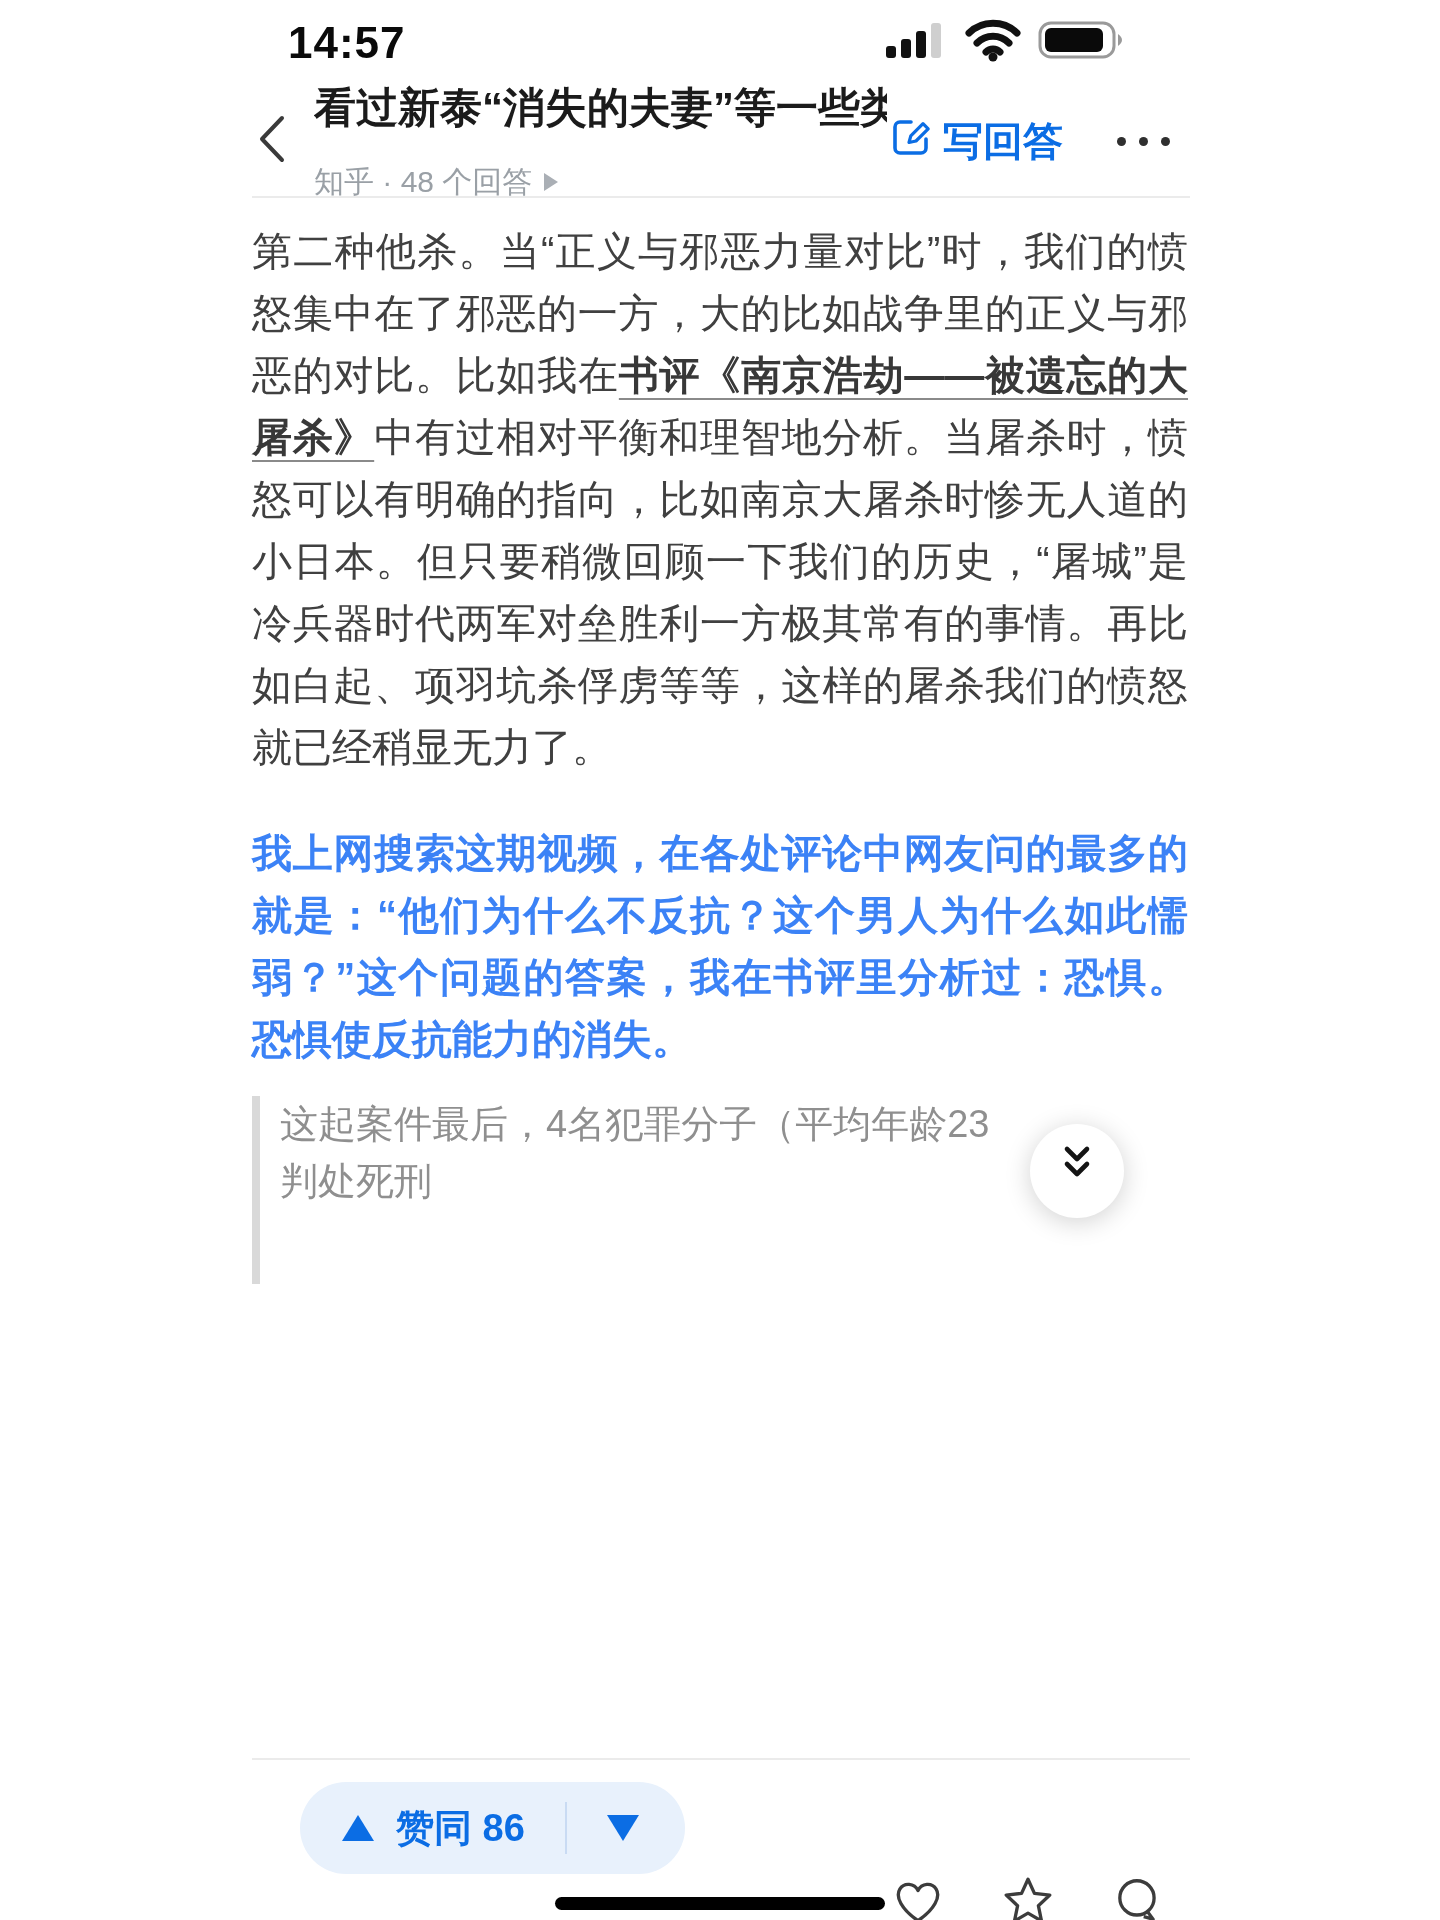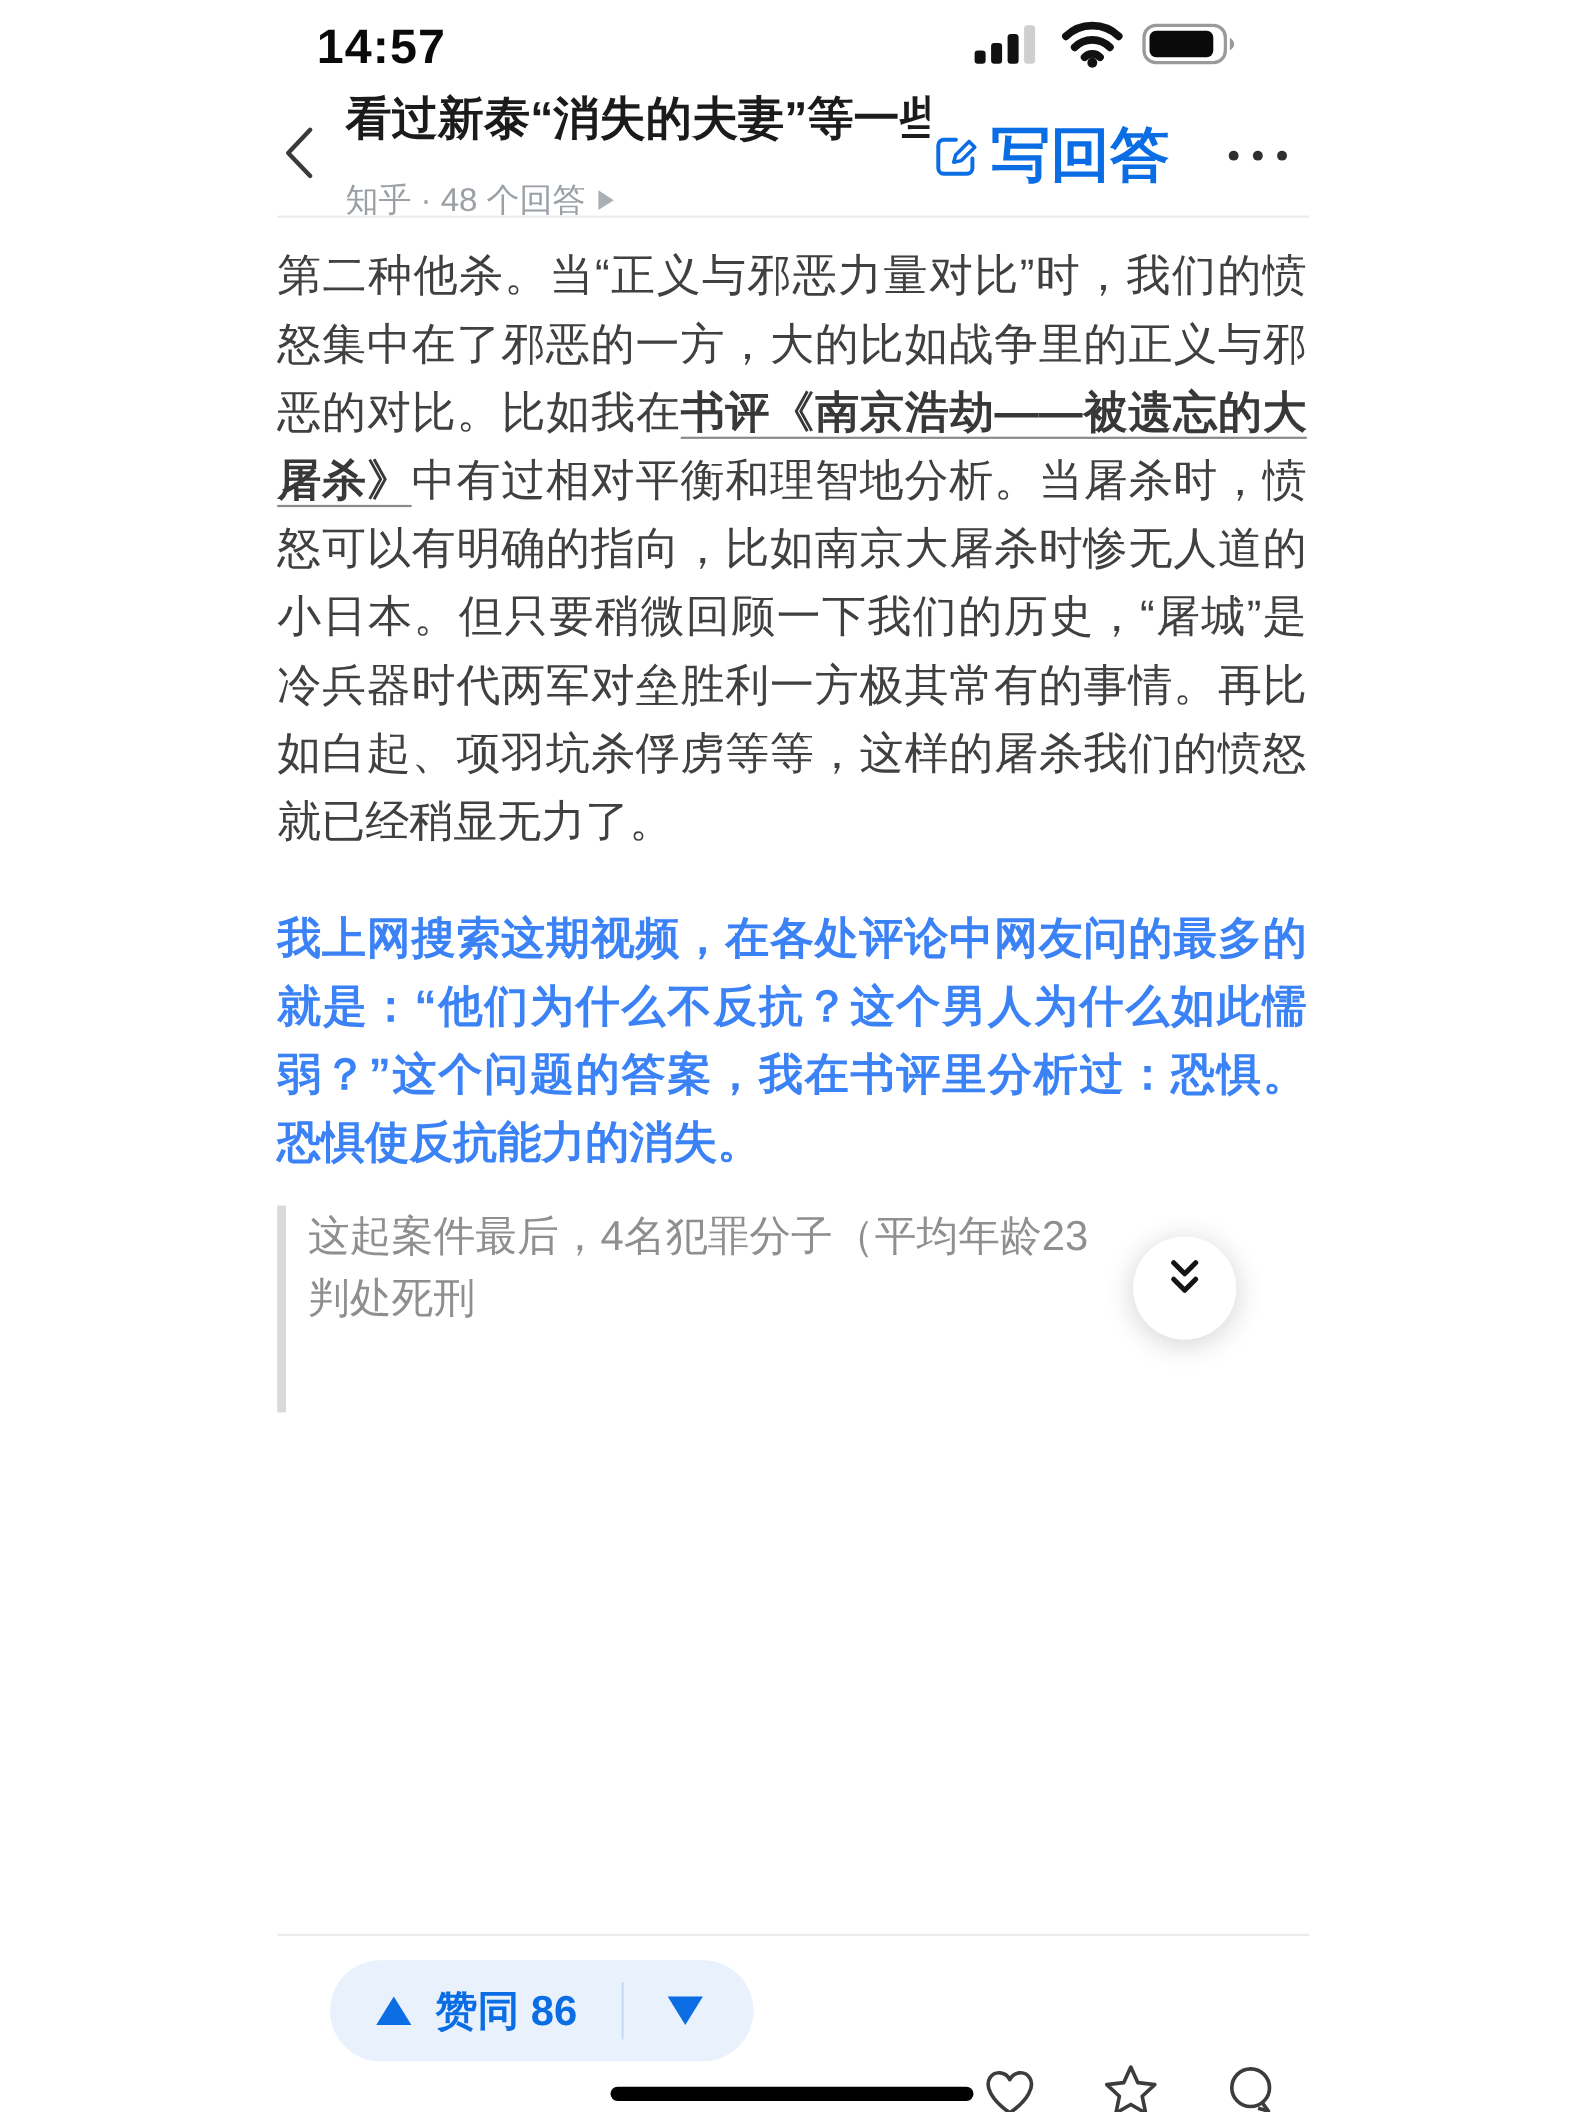--- a/index.html
+++ b/index.html
@@ -13,21 +13,21 @@
   .status-time { font-size:44px; font-weight:700; color:#0a0a0a; letter-spacing:1px; }
   .status-icons { display:flex; align-items:center; gap:16px; }
 
   
   .nav { height:120px; display:flex; align-items:center; padding:10px 14px 0 12px; }
   .back-btn { width:48px; height:60px; display:flex; align-items:center; justify-content:flex-start; cursor:pointer; flex:0 0 auto; }
   .titles { margin-left:14px; flex:1 1 auto; min-width:0; overflow:hidden; }
   .q-title { font-size:42px; font-weight:700; color:#1b1b1b; white-space:nowrap; overflow:hidden; }
   .q-sub { margin-top:26px; display:flex; align-items:center; gap:12px; font-size:30px; color:#9aa0a6; }
   .sub-caret { width:0; height:0; border-left:14px solid #aaafb5; border-top:9px solid transparent; border-bottom:9px solid transparent; }
-  .write-btn { display:flex; align-items:flex-end; gap:10px; color:#0b6de4; font-size:54px; font-weight:600; flex:0 0 auto; cursor:pointer; }
+  .write-btn { display:flex; align-items:flex-start; gap:10px; color:#0b6de4; font-size:40px; font-weight:600; flex:0 0 auto; cursor:pointer; }
   .more-btn { display:flex; gap:13px; margin-left:54px; margin-right:16px; flex:0 0 auto; cursor:pointer; align-items:center; height:60px; }
   .more-btn i { width:9px; height:9px; border-radius:50%; background:#2f2f2f; }
 
   .divider { height:2px; background:#ebebeb; margin:0 10px 0 12px; }
 
   
   .content { height:1554px; overflow:hidden; padding:22px 12px 0 12px; font-size:40px; line-height:62px; color:#404040; text-align:justify; }
   .para + .para { margin-top:44px; }
   .para.bold { font-weight:700; color:#3b82f6; }
   .inline-link { font-weight:700; color:#383838; text-decoration:underline; text-decoration-thickness:2px; text-decoration-color:#8a8a8a; text-underline-offset:9px; cursor:pointer; }

